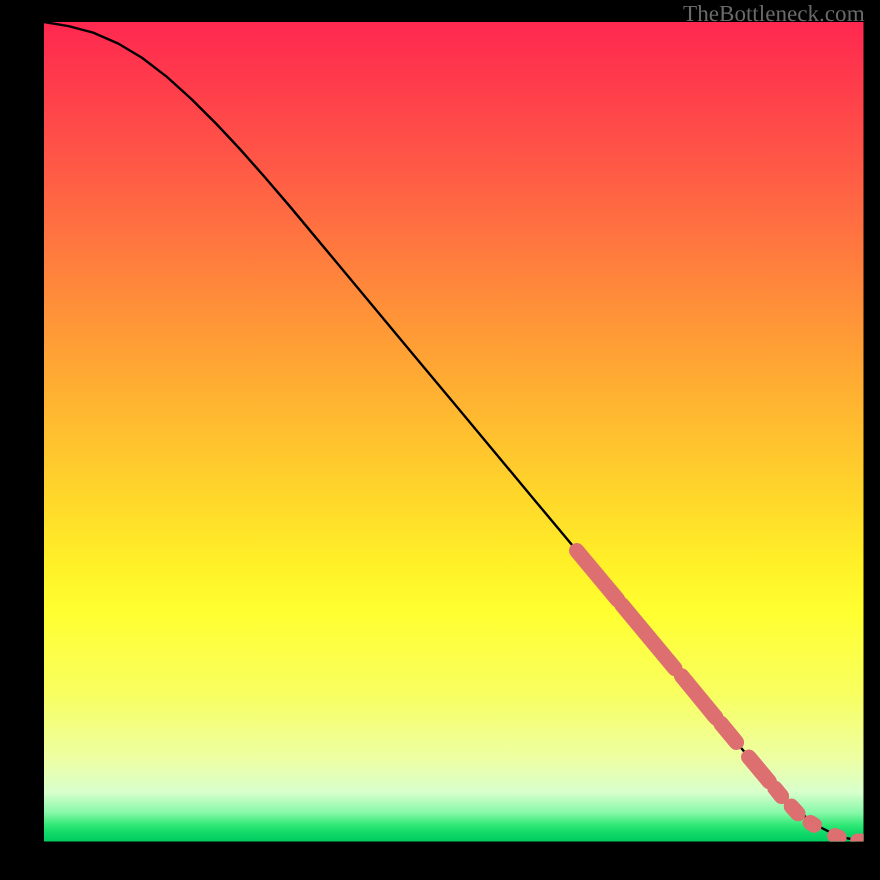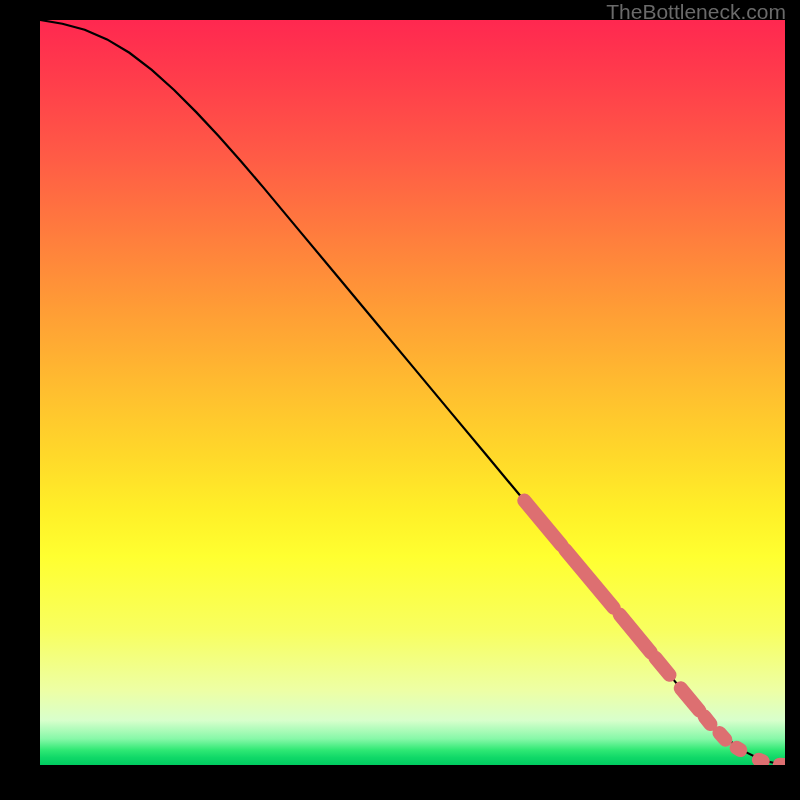--- a/index.html
+++ b/index.html
@@ -9,20 +9,21 @@
     height: 800px;
     overflow: hidden;
     background: #000;
     font-family: Arial, Helvetica, sans-serif;
   }
   .frame {
     position: relative;
     width: 800px;
     height: 800px;
     background: #000;
+    font-family: Liberation Serif, serif;
   }
   .plot {
     position: absolute;
     left: 40px;
     top: 20px;
     width: 745px;
     height: 745px;
     
     background: linear-gradient(to bottom,
       #ff2850 0%,

